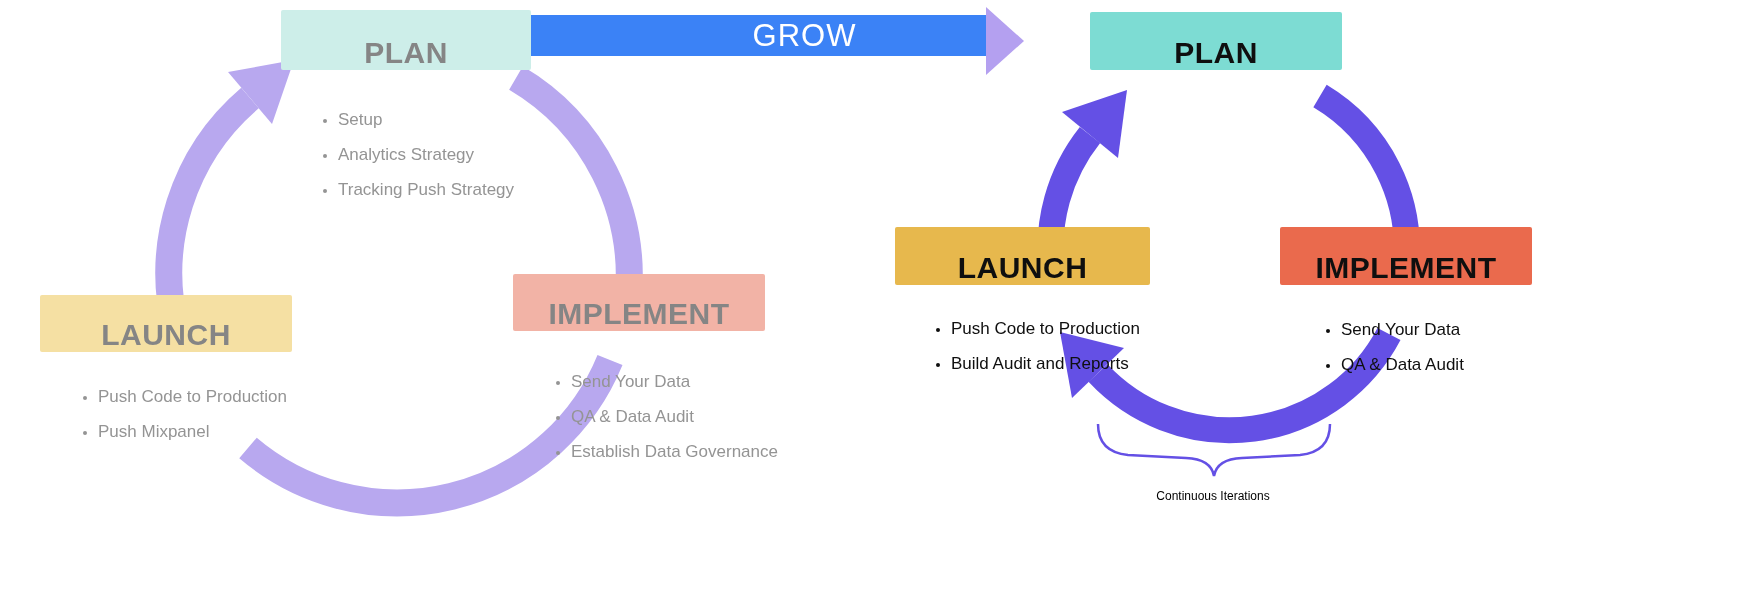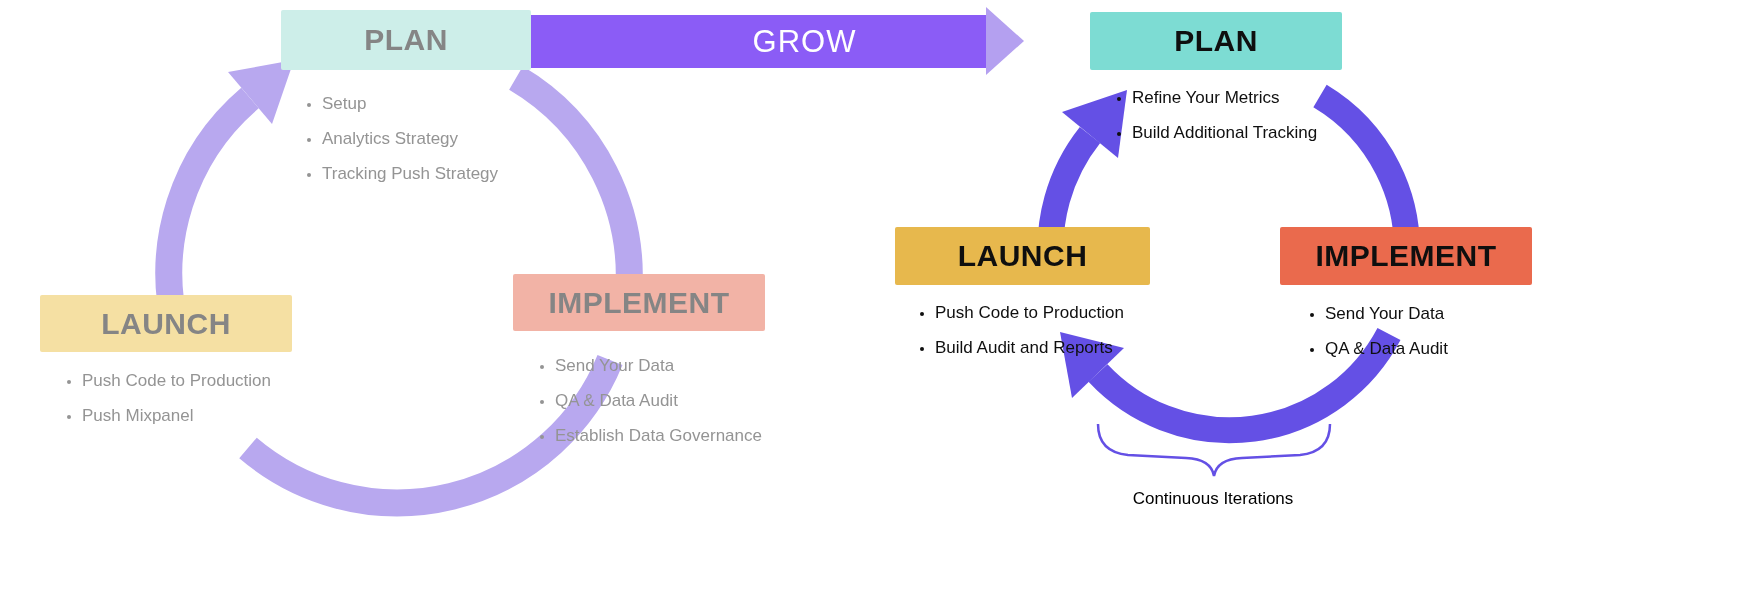--- a/index.html
+++ b/index.html
@@ -2,46 +2,46 @@
 <html><head>
 <meta charset="utf-8">
 <style>
   html,body { margin:0; padding:0; background:#ffffff; }
   .canvas {
     position:relative; width:1740px; height:589px; background:#ffffff;
     overflow:hidden; font-family:"Liberation Sans", sans-serif;
   }
   .arcs { position:absolute; left:0; top:0; z-index:1; }
   .box {
-    position:absolute; z-index:2; display:flex; align-items:center; justify-content:center;
+    position:absolute; z-index:2; display:flex; align-items:flex-end; justify-content:center;
     font-weight:bold; font-size:30px; letter-spacing:0.5px; border-radius:2px;
   }
   .box.faded { color:#858585; }
   .box.vivid { color:#0f0f0f; }
   .bullets {
-    position:absolute; z-index:2; margin:0; padding:0 0 0 22px;
+    position:absolute; z-index:2; margin:16px; padding:0 0 0 22px;
     font-size:17px; list-style:disc;
   }
   .bullets li { margin-bottom:15px; }
   .bullets li::marker { font-size:0.75em; }
   .bullets.faded { color:#949494; }
   .bullets.vivid { color:#0f0f0f; }
   .grow-shaft {
-    position:absolute; left:531px; top:15px; width:455px; height:53px;
-    background:#8b5cf6; z-index:2; display:flex; align-items:center; justify-content:center;
+    position:absolute; left:531px; top:15px; width:455px; height:41px;
+    background:#3b82f6; z-index:2; display:flex; align-items:center; justify-content:center;
     color:#ffffff; font-size:31px; font-weight:400; letter-spacing:1px; padding-left:92px; box-sizing:border-box;
   }
   .grow-head {
     position:absolute; left:986px; top:7px; width:0; height:0; z-index:2;
     border-top:34px solid transparent; border-bottom:34px solid transparent;
     border-left:38px solid #b4a0f0;
   }
   .caption {
     position:absolute; left:1113px; top:489px; width:200px; text-align:center;
-    font-size:17px; color:#000000; z-index:2;
+    font-size:12px; color:#000000; z-index:2;
   }
   
   .lp { left:281px; top:10px;  width:250px; height:60px; background:#cdeee9; }
   .li { left:513px; top:274px; width:252px; height:57px; background:#f2b3a6; }
   .ll { left:40px;  top:295px; width:252px; height:57px; background:#f5e0a3; }
   .rp { left:1090px; top:12px;  width:252px; height:58px; background:#7ddcd3; }
   .rl { left:895px;  top:227px; width:255px; height:58px; background:#e7b84d; }
   .ri { left:1280px; top:227px; width:252px; height:58px; background:#ea6a4d; }
 </style>
 </head>
@@ -91,24 +91,20 @@
     <span>LAUNCH</span>
   </div>
   <ul class="bullets faded" style="left:60px; top:371px;">
     <li>Push Code to Production</li>
     <li>Push Mixpanel</li>
   </ul>
 
   <div class="box vivid rp">
     <span>PLAN</span>
   </div>
-  <ul class="bullets vivid" style="left:1110px; top:88px;">
-    <li>Refine Your Metrics</li>
-    <li>Build Additional Tracking</li>
-  </ul>
 
   <div class="box vivid rl">
     <span>LAUNCH</span>
   </div>
   <ul class="bullets vivid" style="left:913px; top:303px;">
     <li>Push Code to Production</li>
     <li>Build Audit and Reports</li>
   </ul>
 
   <div class="box vivid ri">

